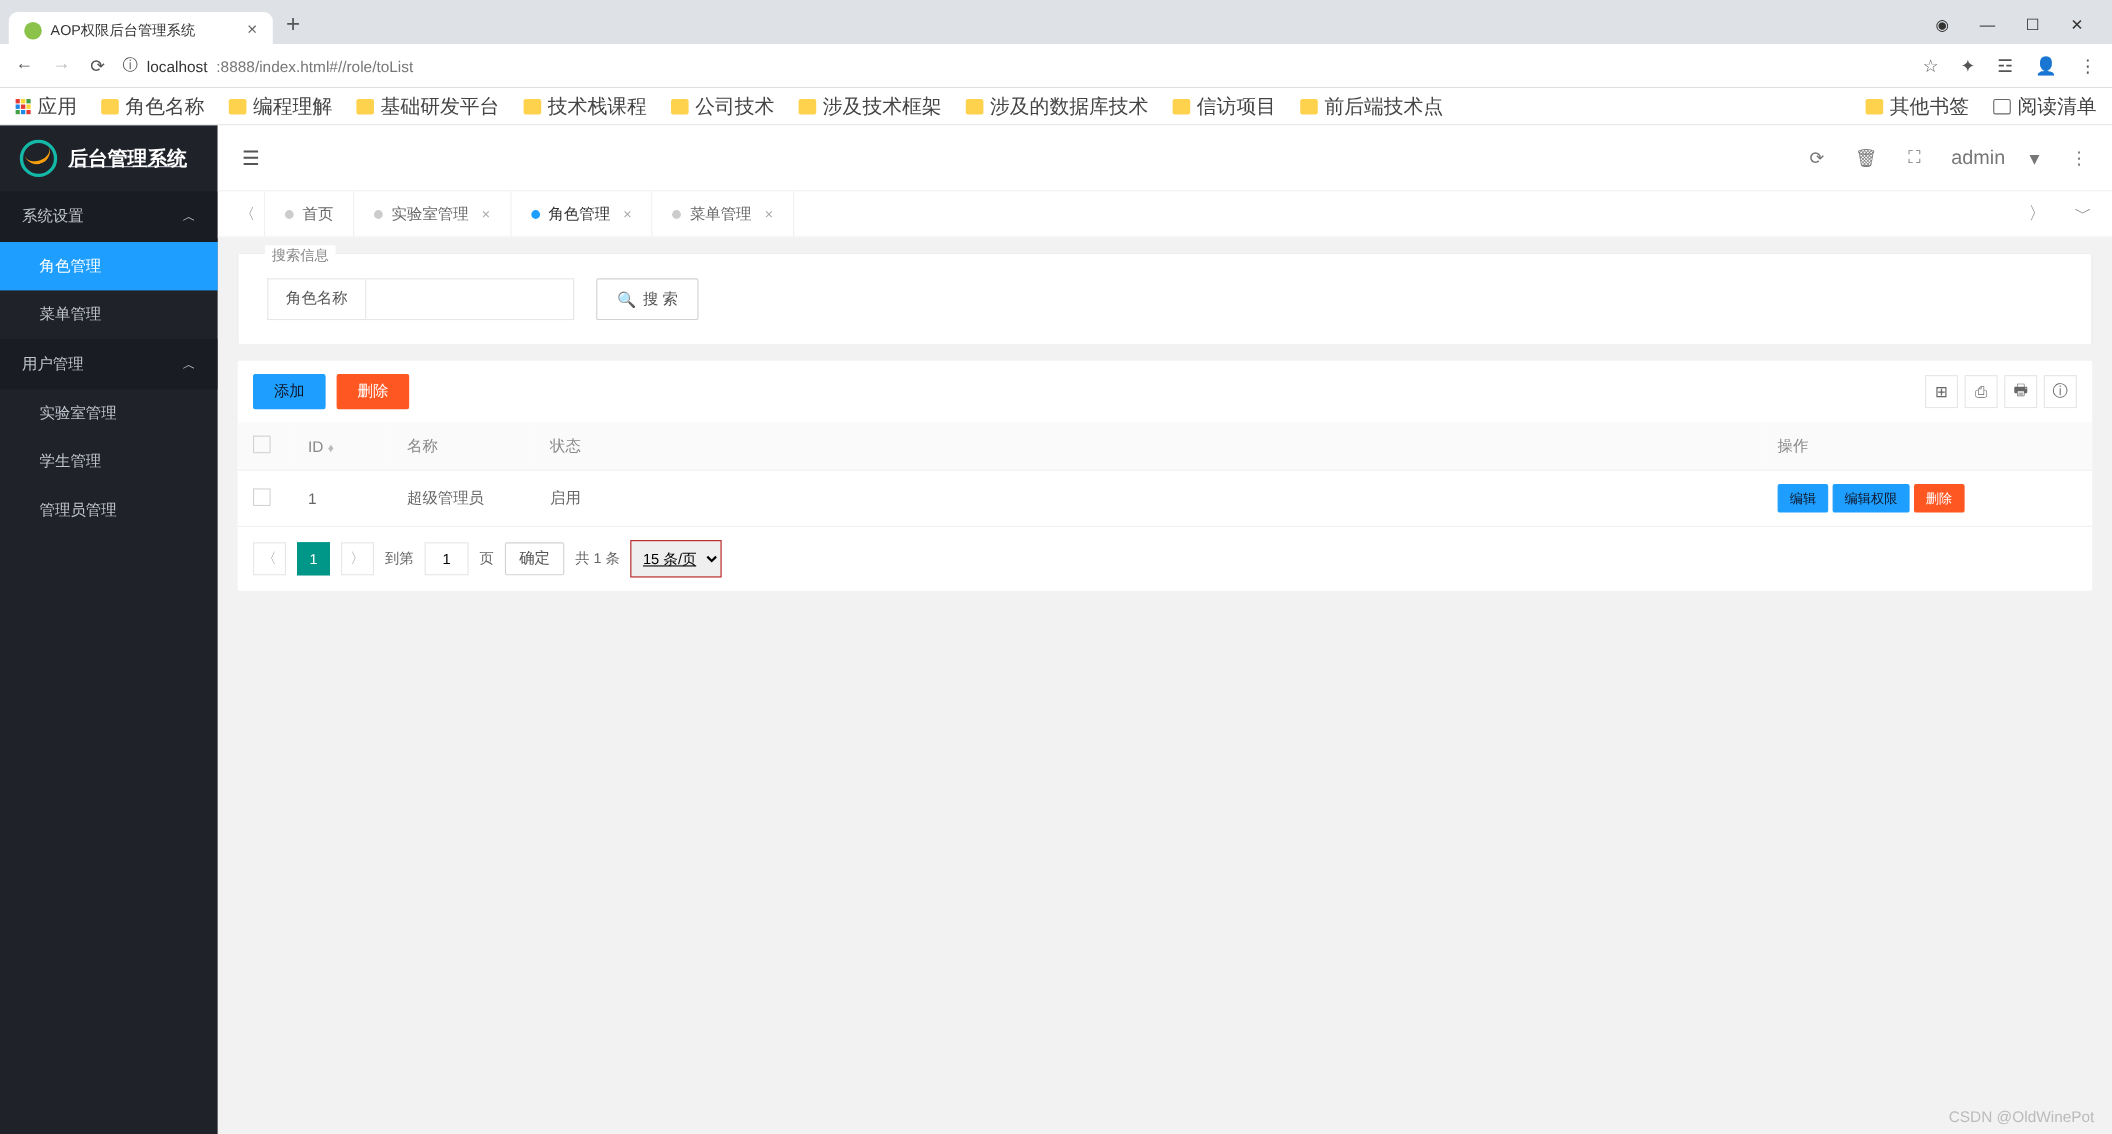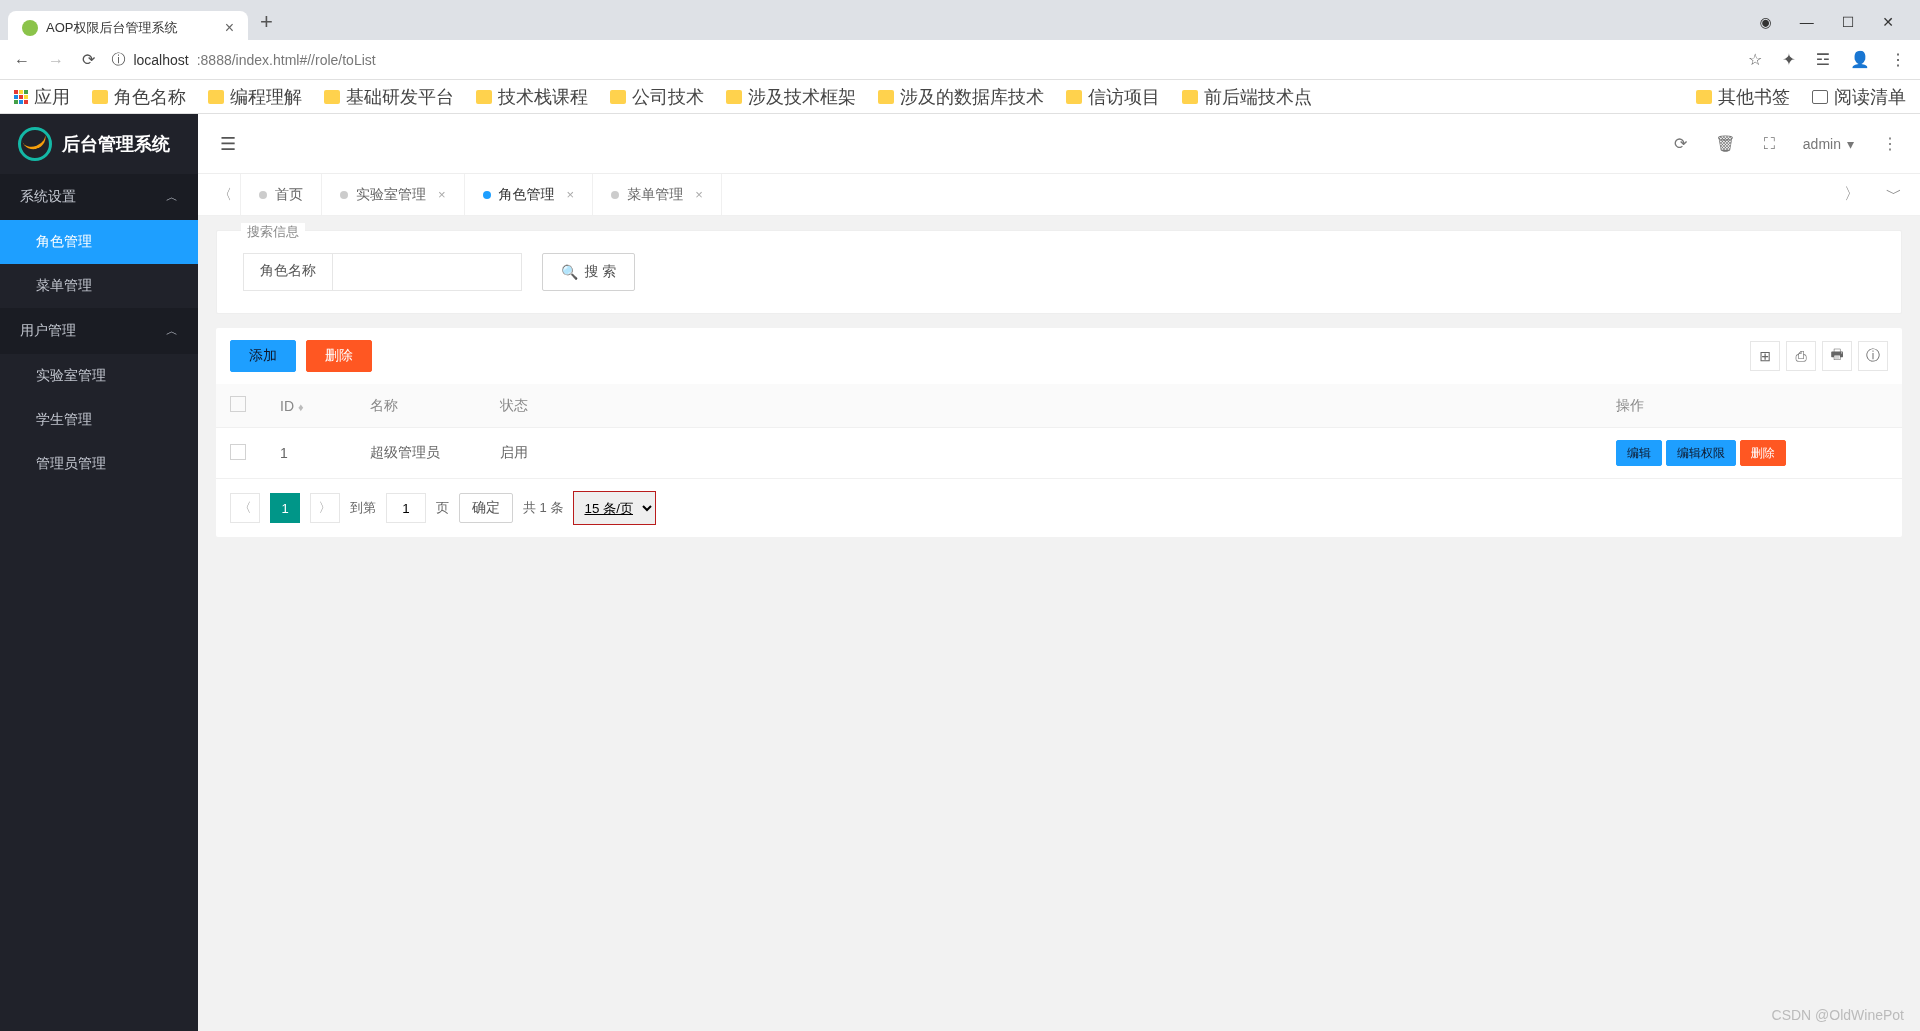--- a/index.html
+++ b/index.html
@@ -27,36 +27,36 @@
 .bookmark-bar { display: flex; align-items: center; background: #fff; height: 34px; padding: 0 14px; gap: 22px; border-bottom: 1px solid #e0e0e0; font-size: 18px; color: #444; }
 .bm-item { display: flex; align-items: center; gap: 6px; cursor: pointer; }
 .bm-folder { width: 16px; height: 14px; background: #ffd24d; border-radius: 2px; display: inline-block; }
 .bm-apps { width: 14px; height: 14px; display: inline-block; }
 .bm-right { margin-left: auto; display: flex; gap: 22px; align-items: center; padding-left: 32px; }
 .bm-list-icon { width: 16px; height: 14px; border: 1.5px solid #666; border-radius: 2px; display: inline-block; }
 
 
 .app { display: flex; height: calc(1031px - 40px - 40px - 34px); }
 .sidebar { width: 198px; background: #20222a; color: #c2c6cf; display: flex; flex-direction: column; }
-.logo-row { display: flex; align-items: center; gap: 10px; padding: 14px 18px; height: 60px; }
+.logo-row { display: flex; align-items: center; gap: 10px; padding: 14px 18px; height: 60px; text-decoration: underline; }
 .logo-circle { width: 34px; height: 34px; border: 3px solid #14b8a6; border-radius: 50%; position: relative; }
 .logo-circle::after { content: ""; position: absolute; width: 24px; height: 12px; border-bottom: 3px solid #f59e0b; border-radius: 0 0 12px 12px; top: 4px; left: 2px; transform: rotate(-20deg); }
 .logo-text { color: #fff; font-weight: bold; font-size: 18px; }
 .menu-group { }
 .menu-header { display: flex; justify-content: space-between; align-items: center; padding: 14px 20px; font-size: 14px; cursor: pointer; background: #1a1c23; }
 .chevron { font-size: 12px; }
 .menu-item { padding: 13px 20px 13px 36px; font-size: 14px; cursor: pointer; }
 .menu-item.active { background: #1e9fff; color: #fff; }
 
 .main { flex: 1; background: #f2f2f2; display: flex; flex-direction: column; position: relative; }
 .topbar { height: 60px; background: #fff; display: flex; align-items: center; padding: 0 22px; border-bottom: 1px solid #eee; }
 .menu-toggle { cursor: pointer; color: #555; font-size: 18px; }
 .top-right { margin-left: auto; display: flex; align-items: center; gap: 28px; color: #777; }
 .top-right .ico { cursor: pointer; font-size: 16px; }
-.user-drop { display: flex; align-items: center; gap: 6px; cursor: pointer; font-size: 14px; }
+.user-drop { display: flex; align-items: center; gap: 22px; cursor: pointer; font-size: 18px; }
 
 .tabs-row { height: 42px; background: #fff; display: flex; align-items: center; border-bottom: 1px solid #f0f0f0; padding: 0 12px; }
 .tab-nav-btn { color: #888; padding: 0 8px; cursor: pointer; font-size: 14px; }
 .page-tabs { display: flex; align-items: center; height: 100%; }
 .page-tab { display: flex; align-items: center; gap: 8px; padding: 0 18px; height: 100%; font-size: 14px; color: #666; border-right: 1px solid #f0f0f0; cursor: pointer; position: relative; }
 .page-tab:first-child { border-left: 1px solid #f0f0f0; }
 .dot { width: 8px; height: 8px; border-radius: 50%; background: #ccc; }
 .page-tab.active .dot { background: #1e9fff; }
 .page-tab.active { color: #333; }
 .tab-x { color: #aaa; font-size: 13px; margin-left: 4px; }

